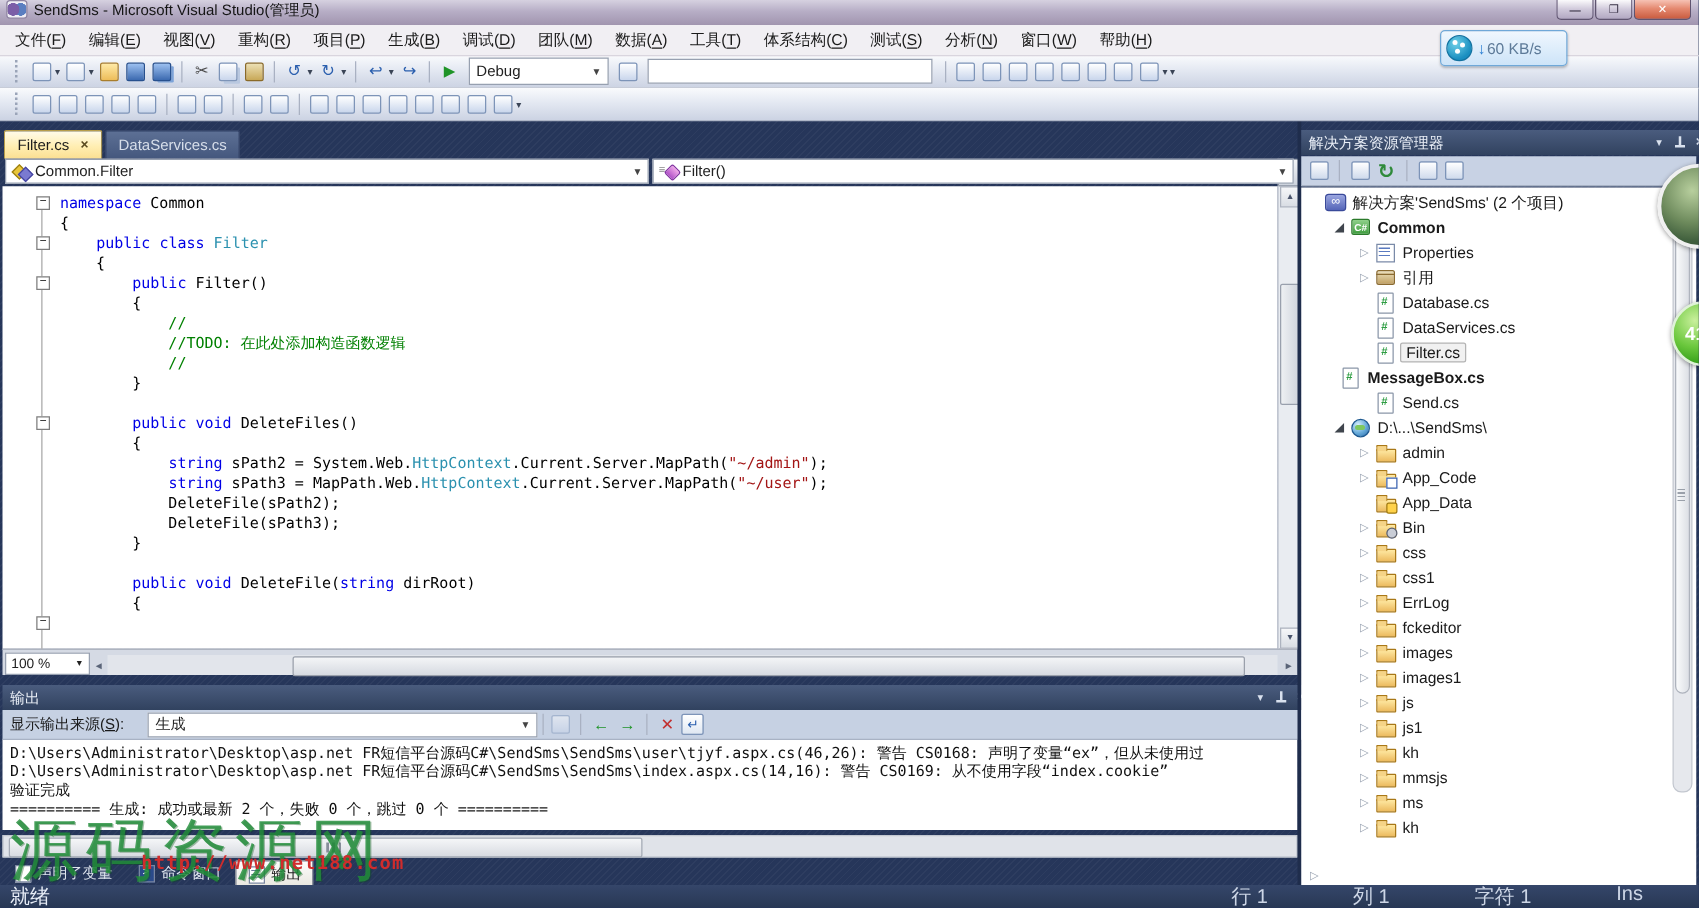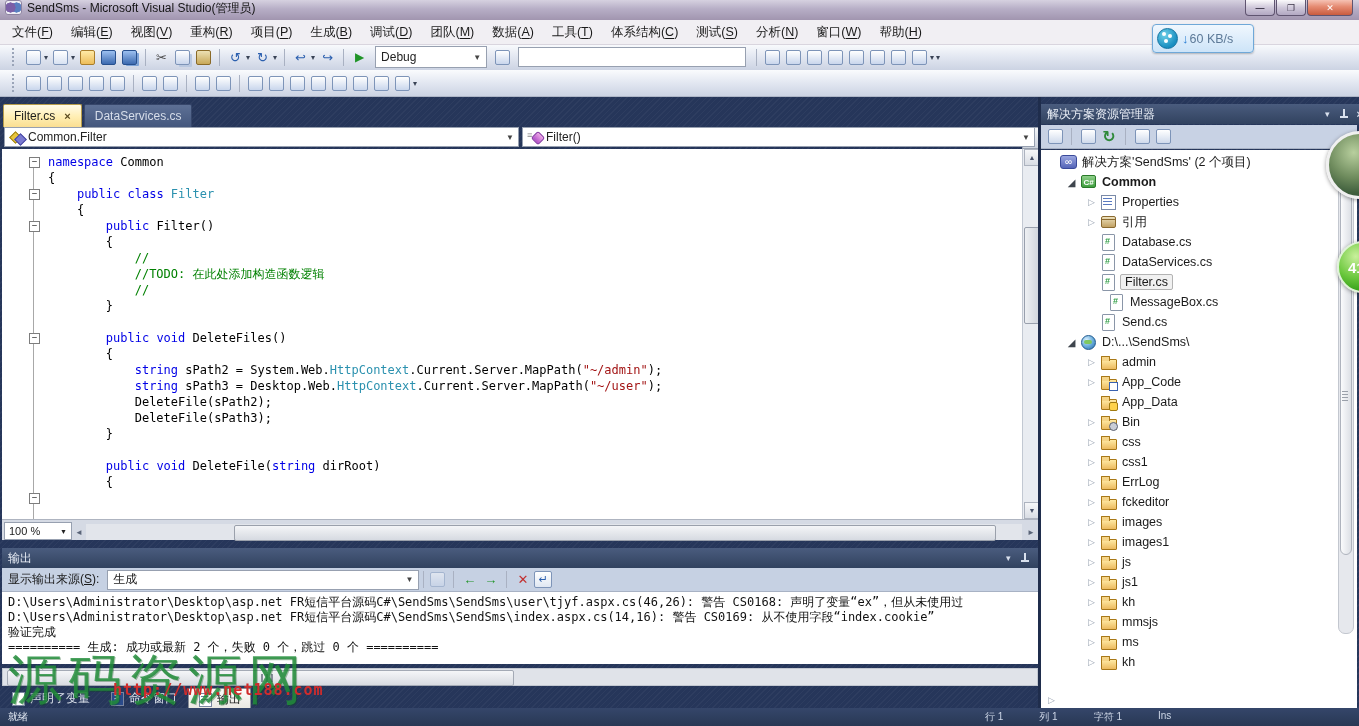--- a/index.html
+++ b/index.html
@@ -97,41 +97,41 @@
     display:flex;align-items:center;padding:0 6px}
   .pt-icons{margin-left:auto;display:flex;gap:7px;align-items:center;color:#d9e1ee}
   .pt-ic{font-size:9px}
   .pinico{width:13px;height:13px;position:relative}
   .pinico::before{content:"";position:absolute;left:6px;top:1px;width:2px;height:7px;background:#d9e1ee}
   .pinico::after{content:"";position:absolute;left:3px;top:8px;width:8px;height:2px;background:#d9e1ee}
   .xico{font-size:11px;font-weight:bold}
   #out-title{left:2px;top:452px;width:1036px}
   .out-toolbar{position:absolute;left:2px;top:472px;width:1100px;height:24px;background:#c6d1e3;border-bottom:1px solid #a8b2c4;
     display:flex;align-items:center;padding-left:6px;font-size:12px;color:#1a1a1a;box-sizing:border-box}
-  .out-combo{width:300px;height:18px;margin-left:8px}
+  .out-combo{width:300px;height:18px;margin-left:19px}
   .out-body{position:absolute;left:2px;top:496px;width:1036px;height:72px;background:#fff;overflow:hidden;
     font-family:"DejaVu Sans Mono","Liberation Mono",monospace;font-size:12px;line-height:15px;color:#111;padding:3px 6px;box-sizing:border-box;white-space:pre}
   .out-hsb{position:absolute;left:2px;top:572px;width:1036px;height:18px;background:#e0e3e9;border:1px solid #c2c7d0;box-sizing:border-box}
   .out-hthumb{position:absolute;left:4px;top:1px;width:505px;height:14px;background:linear-gradient(#f5f6f8,#d8dbe1);border:1px solid #a4aab5;border-radius:2px}
   .gripbars{position:absolute;left:50%;top:3px;width:12px;height:8px;
     background:repeating-linear-gradient(90deg,#868d99 0 2px,transparent 2px 5px)}
   
   .btabs{position:absolute;left:2px;top:592px;height:20px;display:flex;gap:2px}
   .btab{display:flex;align-items:center;gap:5px;padding:0 9px;font-size:12px;color:#dfe5ee;height:20px}
   .btab.active{background:linear-gradient(#fdfdfc,#e9e7e0);color:#1c1c1c;border:1px solid #8a8f99;border-bottom:none;border-radius:2px 2px 0 0}
   .bti{width:14px;height:13px;position:relative;flex:none}
   .bti::before{content:"";position:absolute;left:1px;top:0;width:11px;height:12px;background:#fff;border:1px solid #7a86a0}
   .bti-command::before{background:#2a4a8a}
   .bti-command::after{content:">";position:absolute;left:4px;top:0;font-size:9px;color:#fff}
   .bti-output::after{content:"";position:absolute;left:3px;top:3px;width:7px;height:6px;
     background:repeating-linear-gradient(#6a7a9a 0 1px,transparent 1px 3px)}
   
   .status{position:absolute;left:0;right:0;bottom:0;height:18px;background:linear-gradient(#35466a,#283854);
-    color:#e8eef8;font-size:10px;display:flex;align-items:center;padding-left:8px;z-index:3}
-  .st-right{position:absolute;left:985px;display:flex;gap:36px;color:#cdd6e6}
+    color:#e8eef8;font-size:16px;display:flex;align-items:center;padding-left:8px;z-index:3}
+  .st-right{position:absolute;left:985px;display:flex;gap:68px;color:#cdd6e6}
   
   #se-title{left:1041px;top:8px;width:316px}
   .se-toolbar{position:absolute;left:1041px;top:29px;width:316px;height:24px;background:#c8d2e4;border-bottom:1px solid #a8b2c4;
     display:flex;align-items:center;gap:3px;padding-left:5px;box-sizing:border-box}
   .se-tree{position:absolute;left:1041px;top:54px;width:316px;height:558px;background:#fff;overflow:hidden}
   .tree-row{position:absolute;height:20px;display:flex;align-items:center;font-size:12.5px;color:#1a1a1a;left:0;right:0}
   .exp{width:13px;text-align:center;font-size:9px;color:#9aa4b2;flex:none}
   .exp.open{color:#3f454d;font-size:10px}
   .tlabel{white-space:nowrap}
   .tlabel.bold{font-weight:bold}
@@ -392,21 +392,21 @@
         <div class="codeline"><span class="tok-p">        </span><span class="tok-k">public</span><span class="tok-p"> Filter()</span></div>
         <div class="codeline"><span class="tok-p">        {</span></div>
         <div class="codeline"><span class="tok-c">            //</span></div>
         <div class="codeline"><span class="tok-c">            //TODO: 在此处添加构造函数逻辑</span></div>
         <div class="codeline"><span class="tok-c">            //</span></div>
         <div class="codeline"><span class="tok-p">        }</span></div>
         <div class="codeline"> </div>
         <div class="codeline"><span class="tok-p">        </span><span class="tok-k">public</span><span class="tok-p"> </span><span class="tok-k">void</span><span class="tok-p"> DeleteFiles()</span></div>
         <div class="codeline"><span class="tok-p">        {</span></div>
         <div class="codeline"><span class="tok-p">            </span><span class="tok-k">string</span><span class="tok-p"> sPath2 = System.Web.</span><span class="tok-t">HttpContext</span><span class="tok-p">.Current.Server.MapPath(</span><span class="tok-s">"~/admin"</span><span class="tok-p">);</span></div>
-        <div class="codeline"><span class="tok-p">            </span><span class="tok-k">string</span><span class="tok-p"> sPath3 = Desktop.Web.</span><span class="tok-t">HttpContext</span><span class="tok-p">.Current.Server.MapPath(</span><span class="tok-s">"~/user"</span><span class="tok-p">);</span></div>
+        <div class="codeline"><span class="tok-p">            </span><span class="tok-k">string</span><span class="tok-p"> sPath3 = MapPath.Web.</span><span class="tok-t">HttpContext</span><span class="tok-p">.Current.Server.MapPath(</span><span class="tok-s">"~/user"</span><span class="tok-p">);</span></div>
         <div class="codeline"><span class="tok-p">            DeleteFile(sPath2);</span></div>
         <div class="codeline"><span class="tok-p">            DeleteFile(sPath3);</span></div>
         <div class="codeline"><span class="tok-p">        }</span></div>
         <div class="codeline"> </div>
         <div class="codeline"><span class="tok-p">        </span><span class="tok-k">public</span><span class="tok-p"> </span><span class="tok-k">void</span><span class="tok-p"> DeleteFile(</span><span class="tok-k">string</span><span class="tok-p"> dirRoot)</span></div>
         <div class="codeline"><span class="tok-p">        {</span></div>
       </div>
   <div class="foldline" style="top: 17px; height: 360px;"></div>
       <div class="foldbox" style="top: 8px;">−</div>
       <div class="foldbox" style="top: 40px;">−</div>
@@ -539,21 +539,21 @@
       <div class="tree-row" style="top: 102px; padding-left: 44px;">
         <span class="exp"></span>
         <span class="ti ti-cs"></span>
         <span class="tlabel">DataServices.cs</span>
       </div>
       <div class="tree-row" style="top: 122px; padding-left: 44px;">
         <span class="exp"></span>
         <span class="ti ti-cs"></span>
         <span class="tlabel sel">Filter.cs</span>
       </div>
-      <div class="tree-row" style="top: 142px; padding-left: 52px;">
+      <div class="tree-row" style="top: 142px; padding-left: 16px; font-weight: bold;">
         <span class="exp"></span>
         <span class="ti ti-cs"></span>
         <span class="tlabel">MessageBox.cs</span>
       </div>
       <div class="tree-row" style="top: 162px; padding-left: 44px;">
         <span class="exp"></span>
         <span class="ti ti-cs"></span>
         <span class="tlabel">Send.cs</span>
       </div>
       <div class="tree-row" style="top: 182px; padding-left: 24px;">

